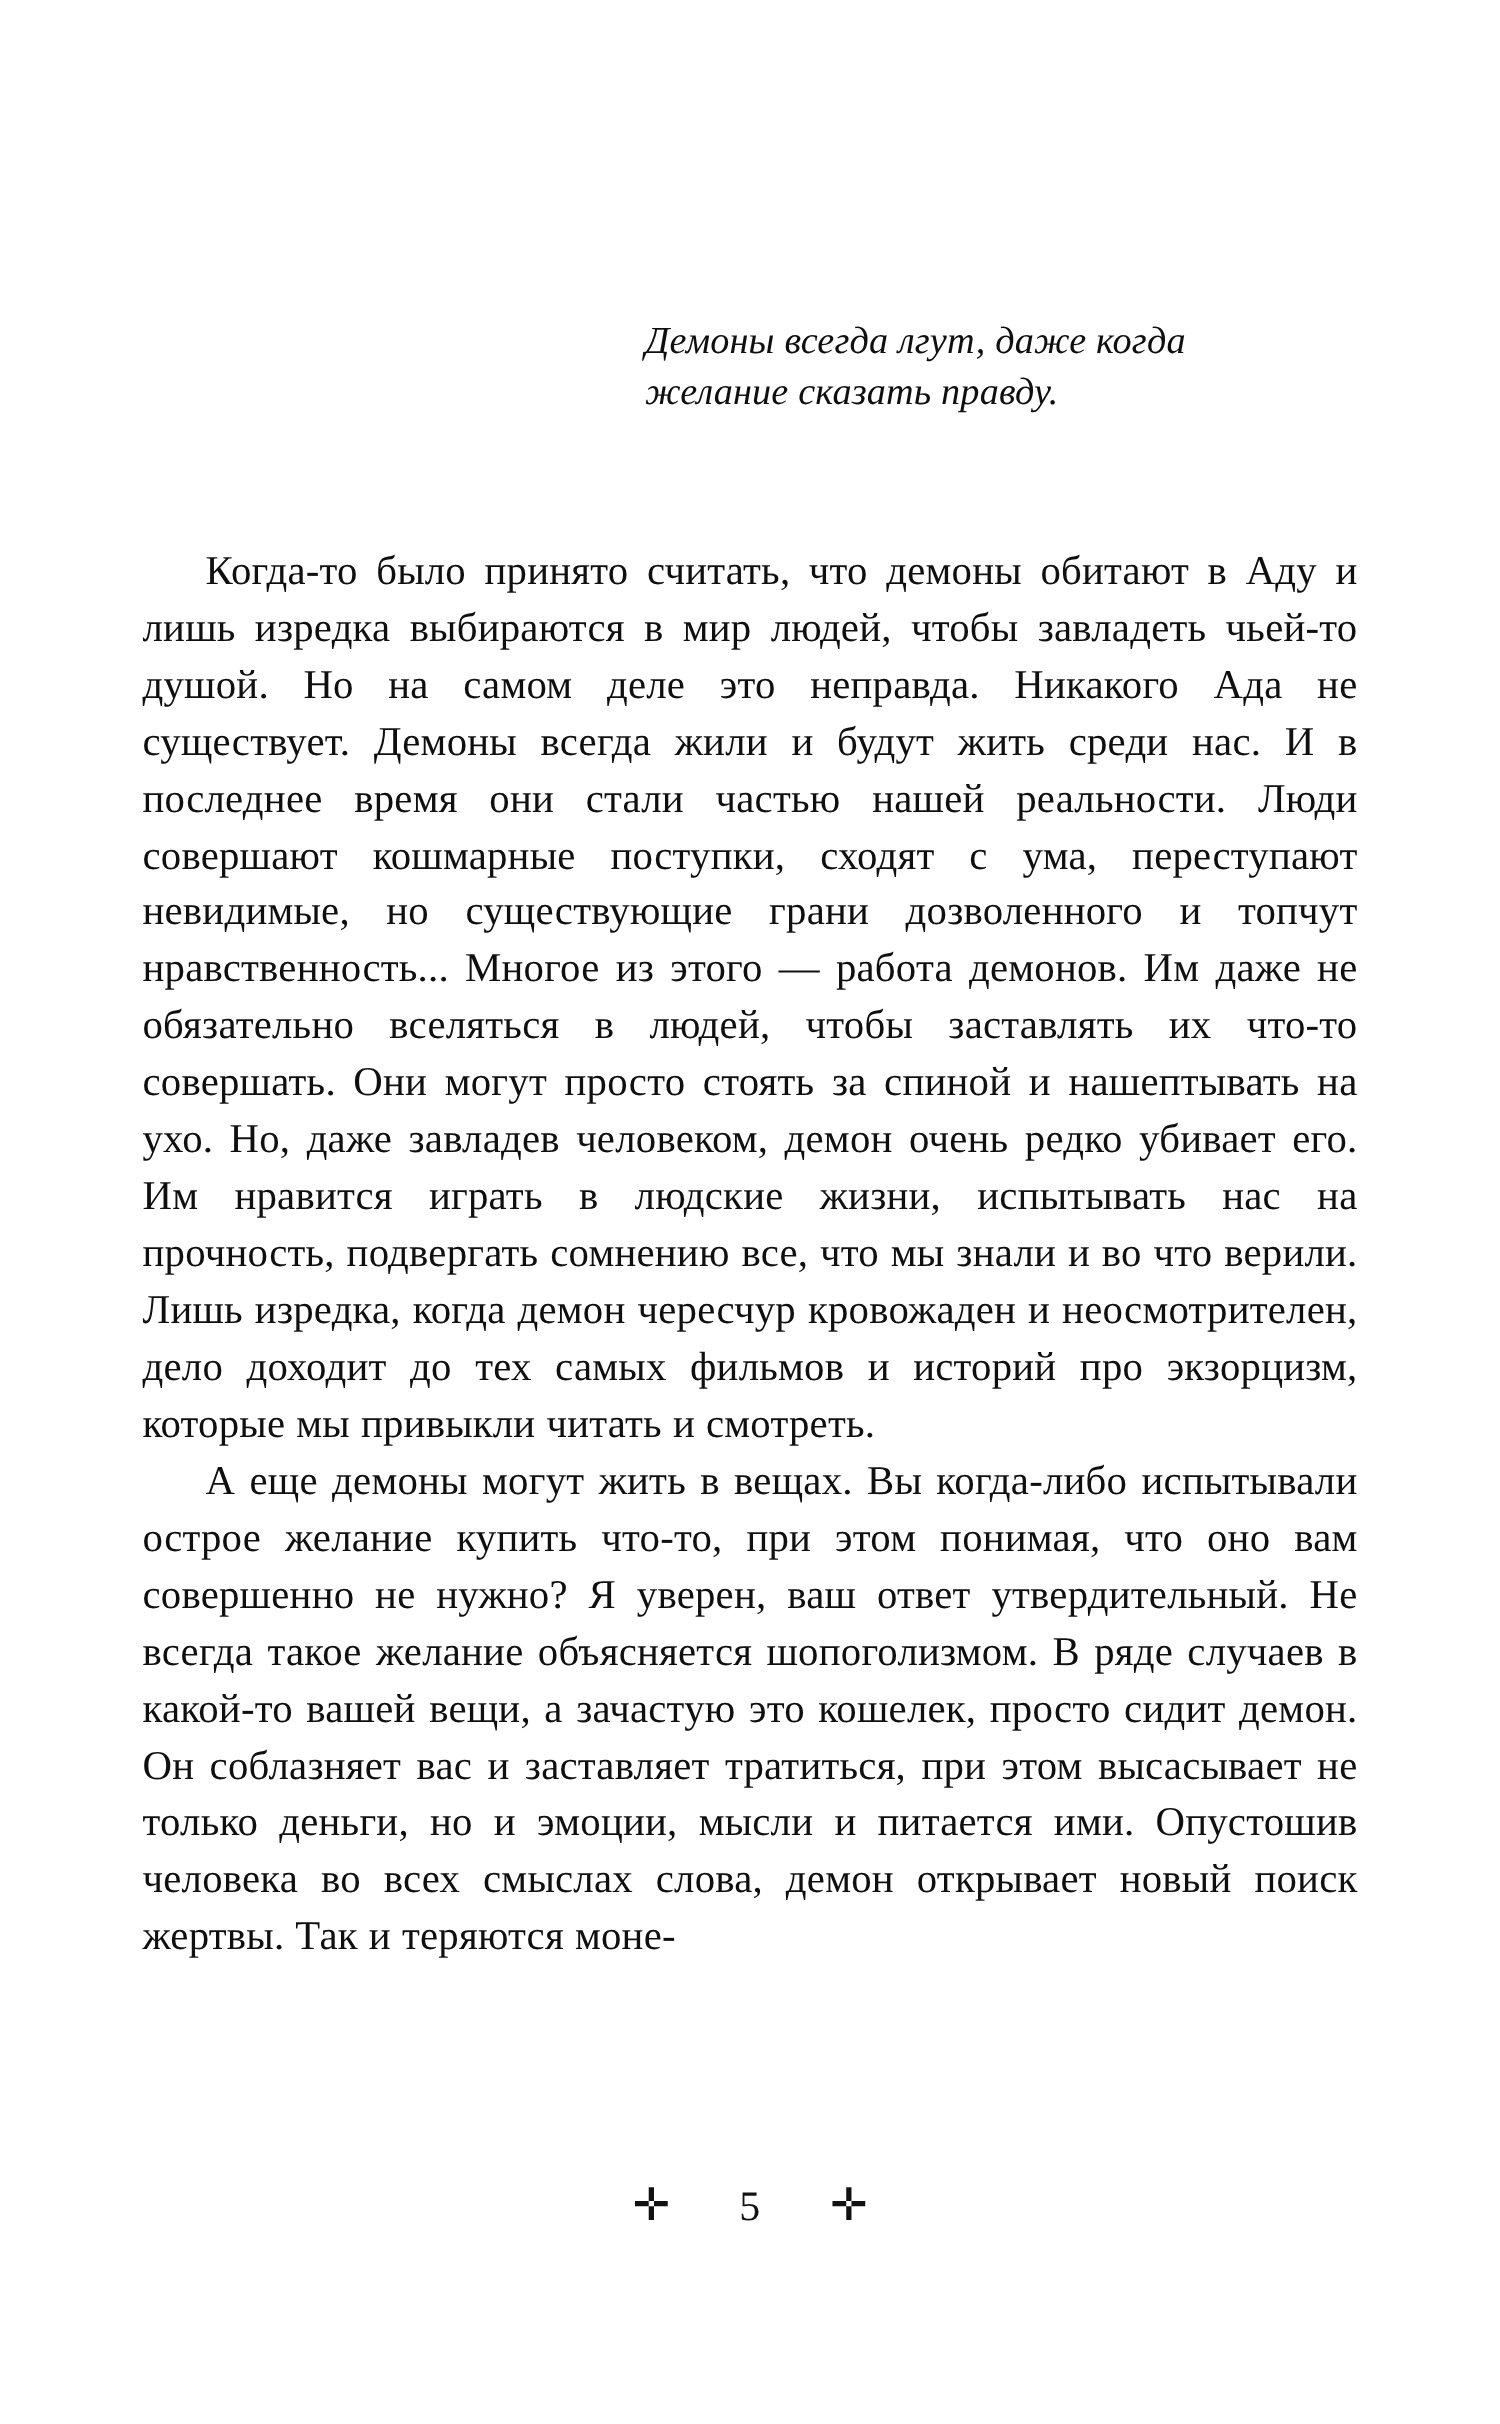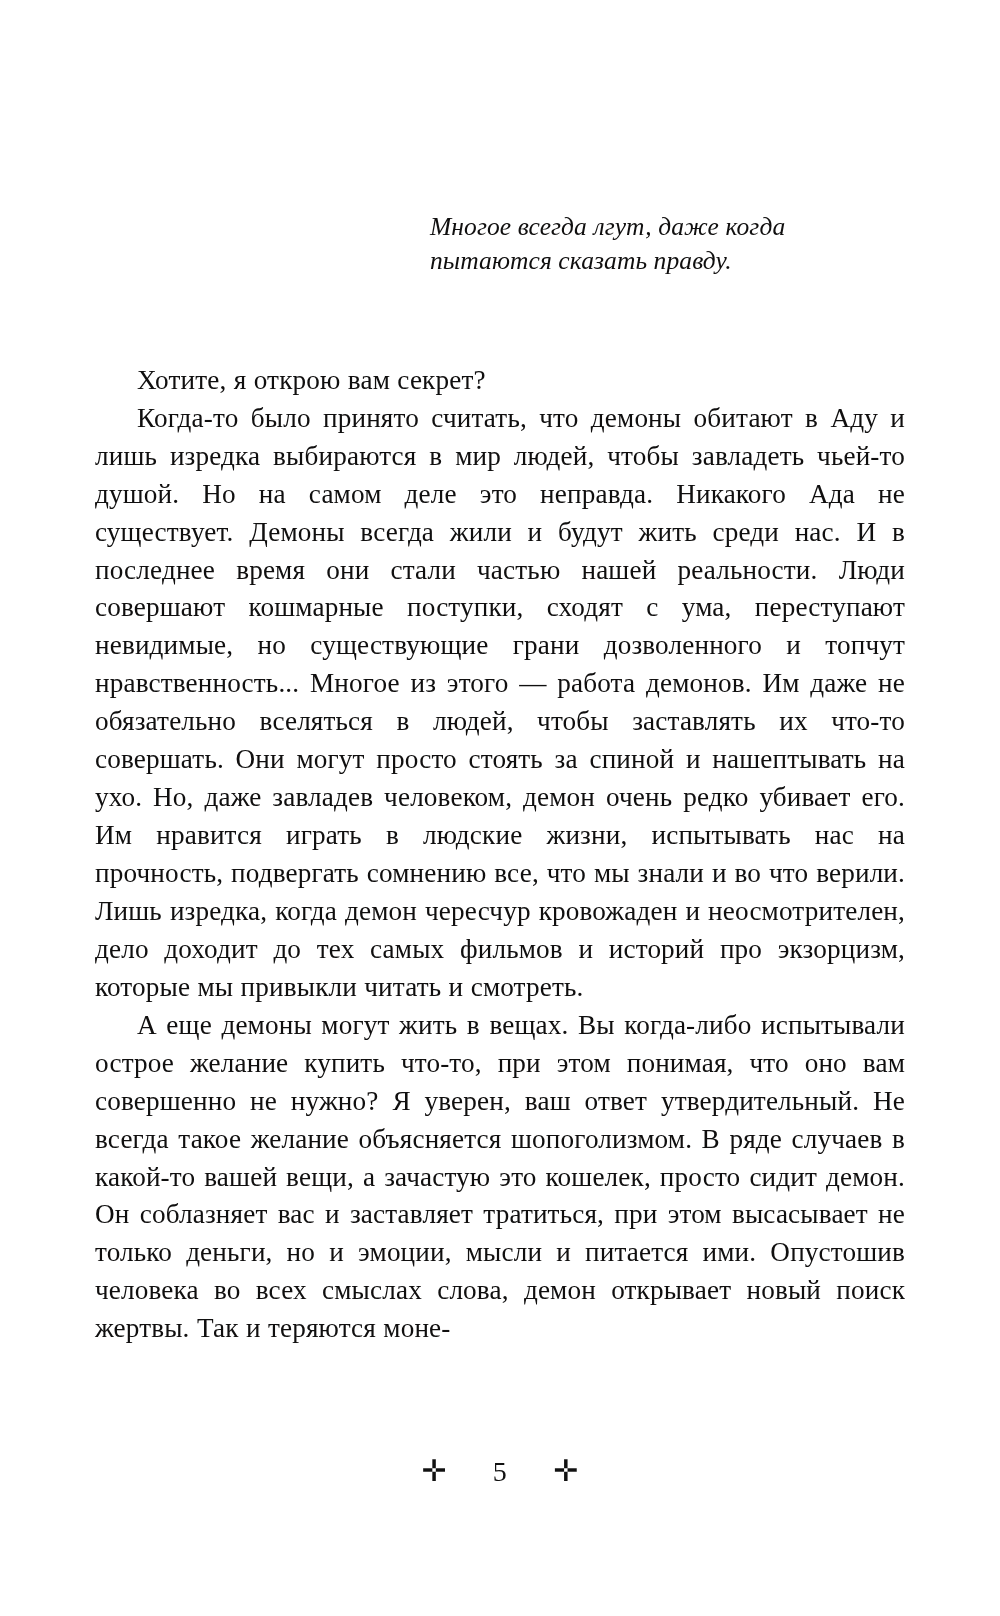--- a/index.html
+++ b/index.html
@@ -82,24 +82,23 @@
   
   .body-text p:last-child {
     margin-bottom: 12px;
   }
 </style>
 </head>
 <body>
 
 <div class="page">
 
-  <div class="epigraph">Многое всегда лгут, даже когда пытаются сказать правду.</div>
+  <div class="epigraph">Демоны всегда лгут, даже когда желание сказать правду.</div>
 
   <div class="body-text">
-    <p>Хотите, я открою вам секрет?</p>
     <p>Когда-то было принято считать, что демоны обитают в Аду и лишь изредка выбираются в мир людей, чтобы завладеть чьей-то душой. Но на самом деле это неправда. Никакого Ада не существует. Демоны всегда жили и будут жить среди нас. И в последнее время они стали частью нашей реальности. Люди совершают кошмарные поступки, сходят с ума, переступают невидимые, но существующие грани дозволенного и топчут нравственность... Многое из этого — работа демонов. Им даже не обязательно вселяться в людей, чтобы заставлять их что-то совершать. Они могут просто стоять за спиной и нашептывать на ухо. Но, даже завладев человеком, демон очень редко убивает его. Им нравится играть в людские жизни, испытывать нас на прочность, подвергать сомнению все, что мы знали и во что верили. Лишь изредка, когда демон чересчур кровожаден и неосмотрителен, дело доходит до тех самых фильмов и историй про экзорцизм, которые мы привыкли читать и смотреть.</p>
     <p>А еще демоны могут жить в вещах. Вы когда-либо испытывали острое желание купить что-то, при этом понимая, что оно вам совершенно не нужно? Я уверен, ваш ответ утвердительный. Не всегда такое желание объясняется шопоголизмом. В ряде случаев в какой-то вашей вещи, а зачастую это кошелек, просто сидит демон. Он соблазняет вас и заставляет тратиться, при этом высасывает не только деньги, но и эмоции, мысли и питается ими. Опустошив человека во всех смыслах слова, демон открывает новый поиск жертвы. Так и теряются моне-</p>
   </div>
 
   <div class="footer">
     <span class="orn">✛</span>
     <span class="pagenum">5</span>
     <span class="orn">✛</span>
   </div>
 

